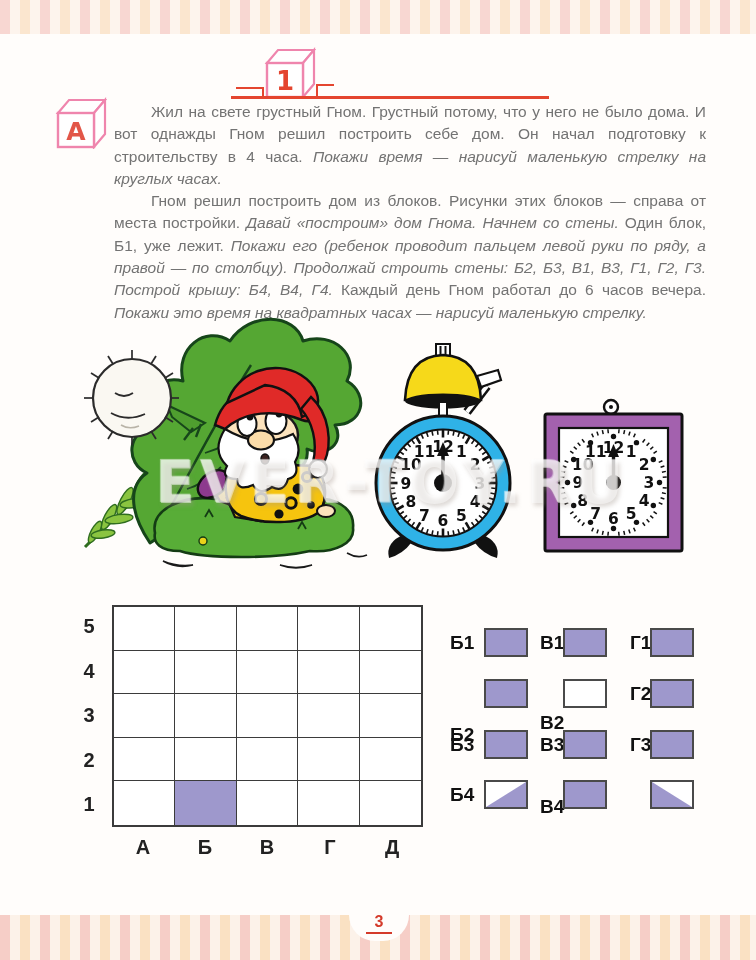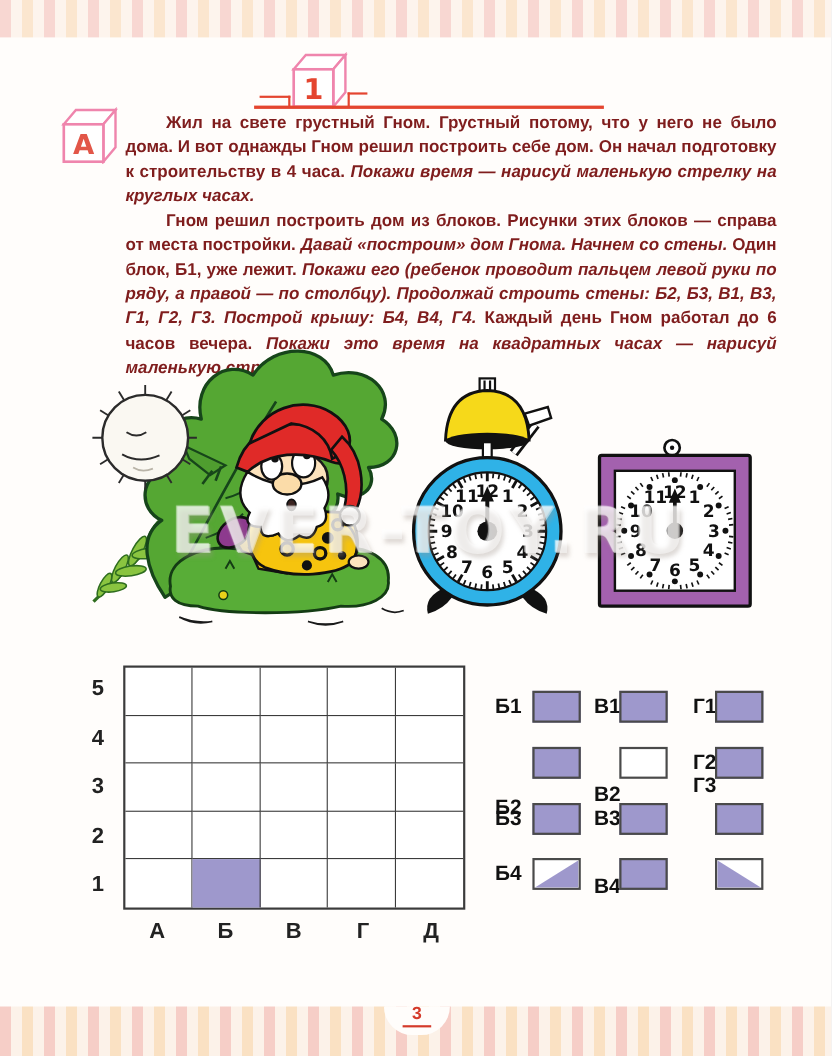--- a/index.html
+++ b/index.html
@@ -17,21 +17,21 @@
     border-radius:0 0 26px 26px;}
   .page-num{position:absolute;left:340px;top:913px;width:78px;text-align:center;
     color:#d43a2a;font-weight:bold;font-size:16px;}
   .page-num .pn-line{display:block;width:26px;height:2px;background:#d43a2a;margin:1px auto 0;}
   
   .title{position:absolute;left:320px;top:62px;font-size:24px;font-weight:bold;
     color:#e4452f;letter-spacing:.5px;word-spacing:2px;white-space:nowrap;}
   .title-underline{position:absolute;left:231px;top:96px;width:318px;height:2.5px;background:#e4452f;}
   .conn{position:absolute;background:#e4452f;}
   
-  .text-block{position:absolute;left:114px;top:101px;width:592px;color:#7f1d1d;font-weight:bold;}
+  .text-block{position:absolute;left:114px;top:101px;width:592px;color:#737373;}
   .text-block p{margin:0;text-indent:37px;font-size:15.5px;line-height:22.3px;text-align:justify;}
   .text-block .it{font-style:italic;}
   
   .grid{position:absolute;left:112px;top:605px;width:311px;height:222px;
     display:grid;grid-template-rows:repeat(5,1fr);grid-template-columns:repeat(5,1fr);
     border:2px solid #3b3b3b;background:#fff;box-sizing:border-box;}
   .grid .cell{border-right:1.5px solid #3b3b3b;border-bottom:1.5px solid #3b3b3b;}
   .grid .cell.last-c{border-right:none;}
   .grid .cell.last-r{border-bottom:none;}
   .axis-label{position:absolute;font-size:20px;font-weight:bold;color:#222;
@@ -433,21 +433,21 @@
       <div class="lg-label" style="left: 540px; top: 712px;">В2</div>
       <div class="lg-block" style="left: 563px; top: 679px;"></div>
       <div class="lg-label" style="left: 540px; top: 734px;">В3</div>
       <div class="lg-block" style="left: 563px; top: 730px; background: rgb(158, 152, 204);"></div>
       <div class="lg-label" style="left: 540px; top: 784px; margin-top: 12px;">В4</div>
       <div class="lg-block" style="left: 563px; top: 780px; background: rgb(158, 152, 204);"></div>
       <div class="lg-label" style="left: 630px; top: 632px;">Г1</div>
       <div class="lg-block" style="left: 650px; top: 628px; background: rgb(158, 152, 204);"></div>
       <div class="lg-label" style="left: 630px; top: 683px;">Г2</div>
       <div class="lg-block" style="left: 650px; top: 679px; background: rgb(158, 152, 204);"></div>
-      <div class="lg-label" style="left: 630px; top: 704px;">Г3</div>
+      <div class="lg-label" style="left: 630px; top: 734px;">Г3</div>
       <div class="lg-block" style="left: 650px; top: 730px; background: rgb(158, 152, 204);"></div>
       <div class="lg-label" style="left: 651px; top: 784px;">Г4</div>
       <div class="lg-block" style="left: 650px; top: 780px;">
         <div class="tri" style="background: rgb(158, 152, 204); clip-path: polygon(0px 0px, 0px 100%, 100% 100%);"></div>
       </div>
     </div>
 
   <div class="stripe bottom"></div>
   <div class="notch"></div>
   <div class="page-num">

